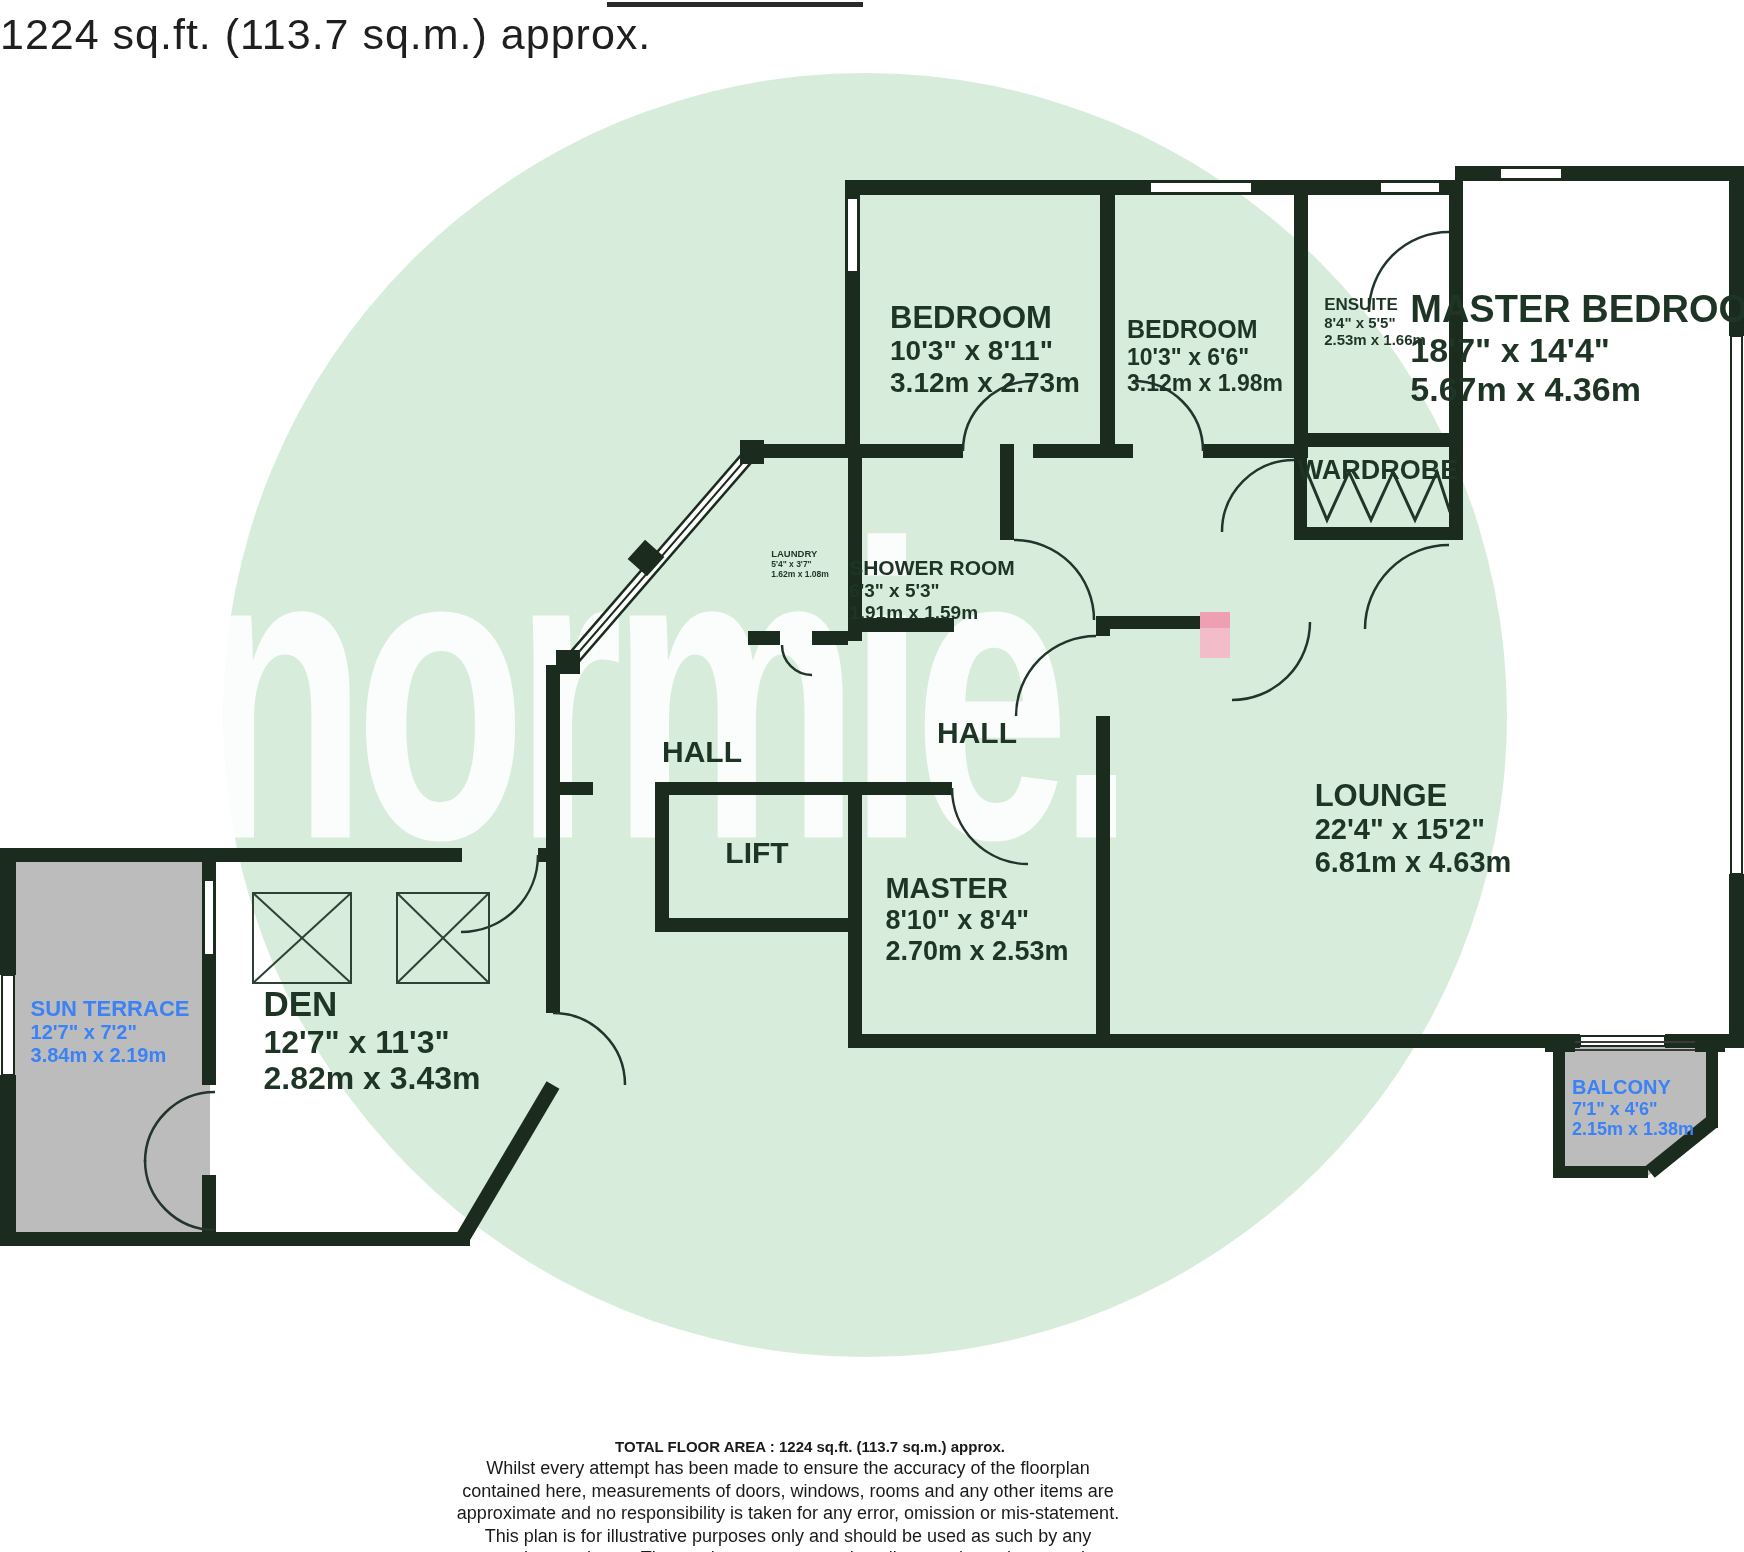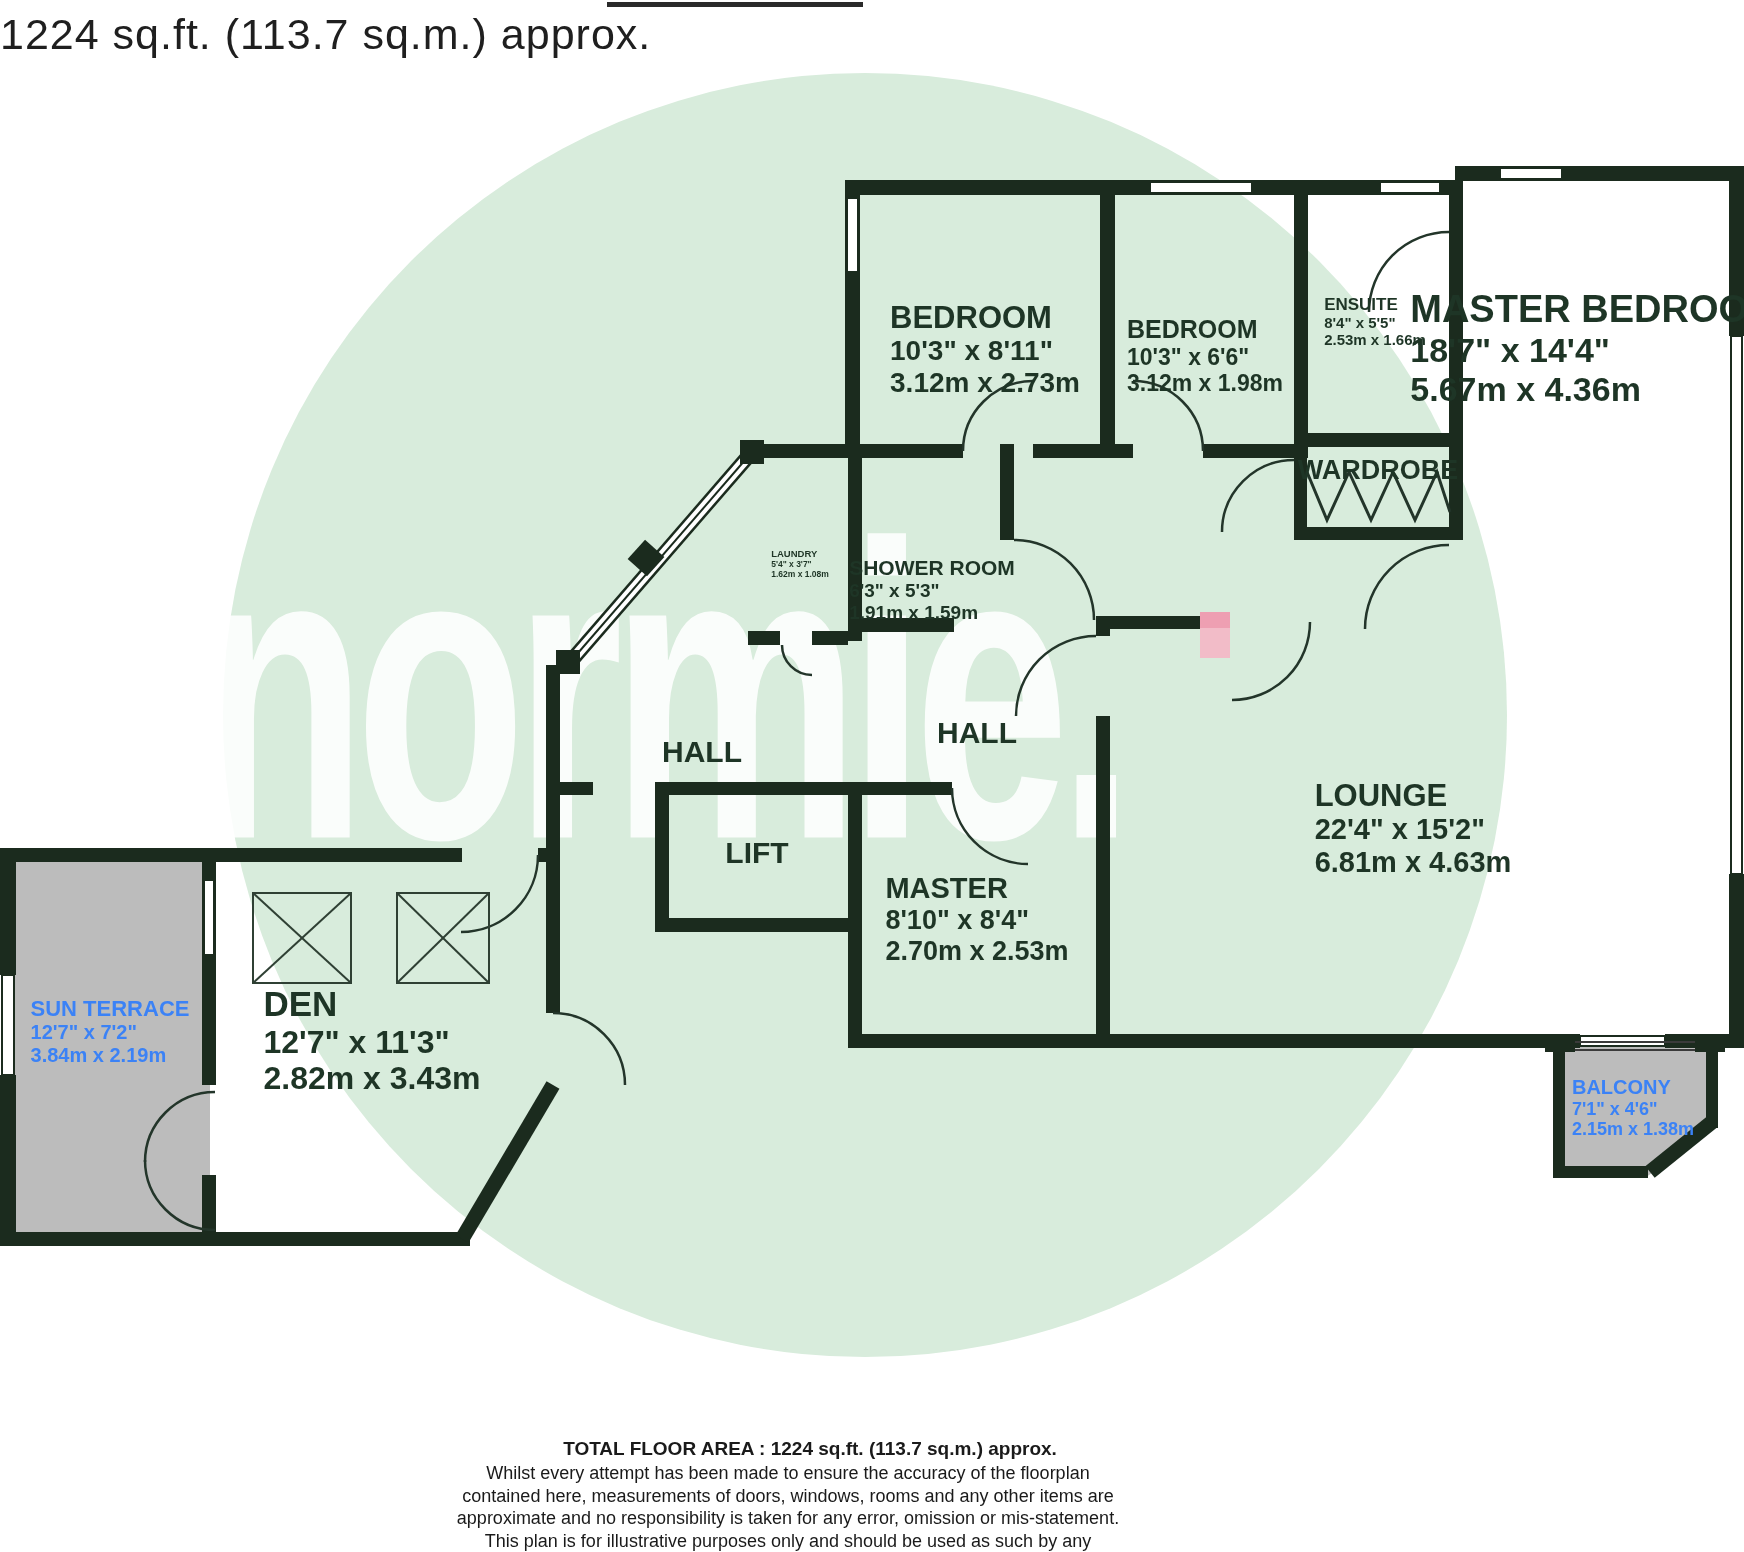--- a/index.html
+++ b/index.html
@@ -23,21 +23,21 @@
     white-space:nowrap;
   }
   .plan-svg{position:absolute;left:0;top:0;z-index:3;}
   
   .page-title{
     position:absolute;left:0;top:10px;width:1640px;z-index:5;
     text-align:left;font-size:43px;color:#1f1f1f;letter-spacing:1px;
   }
   .top-strip{position:absolute;left:607px;top:2px;width:256px;height:5px;background:#2a2a2a;z-index:5;}
   .footer{position:absolute;left:0;top:1438px;width:1576px;z-index:5;text-align:center;color:#1a1a1a;}
-  .footer .total{font-size:19px;font-weight:bold;padding-left:44px;}
+  .footer .total{font-size:15px;font-weight:bold;padding-left:44px;}
   .footer .disclaimer{width:680px;margin:2px auto 0;font-size:18px;line-height:1.25;}
   
   .room-label{
     position:absolute;z-index:4;transform:translateX(-50%);
     text-align:left;color:#1e3526;font-weight:bold;line-height:1.14;
     white-space:nowrap;
   }
   .room-label .nm{font-size:var(--n,26px);}
   .room-label .dm{font-size:var(--d,24px);}
   .gray-label{color:#3b82f6;}

